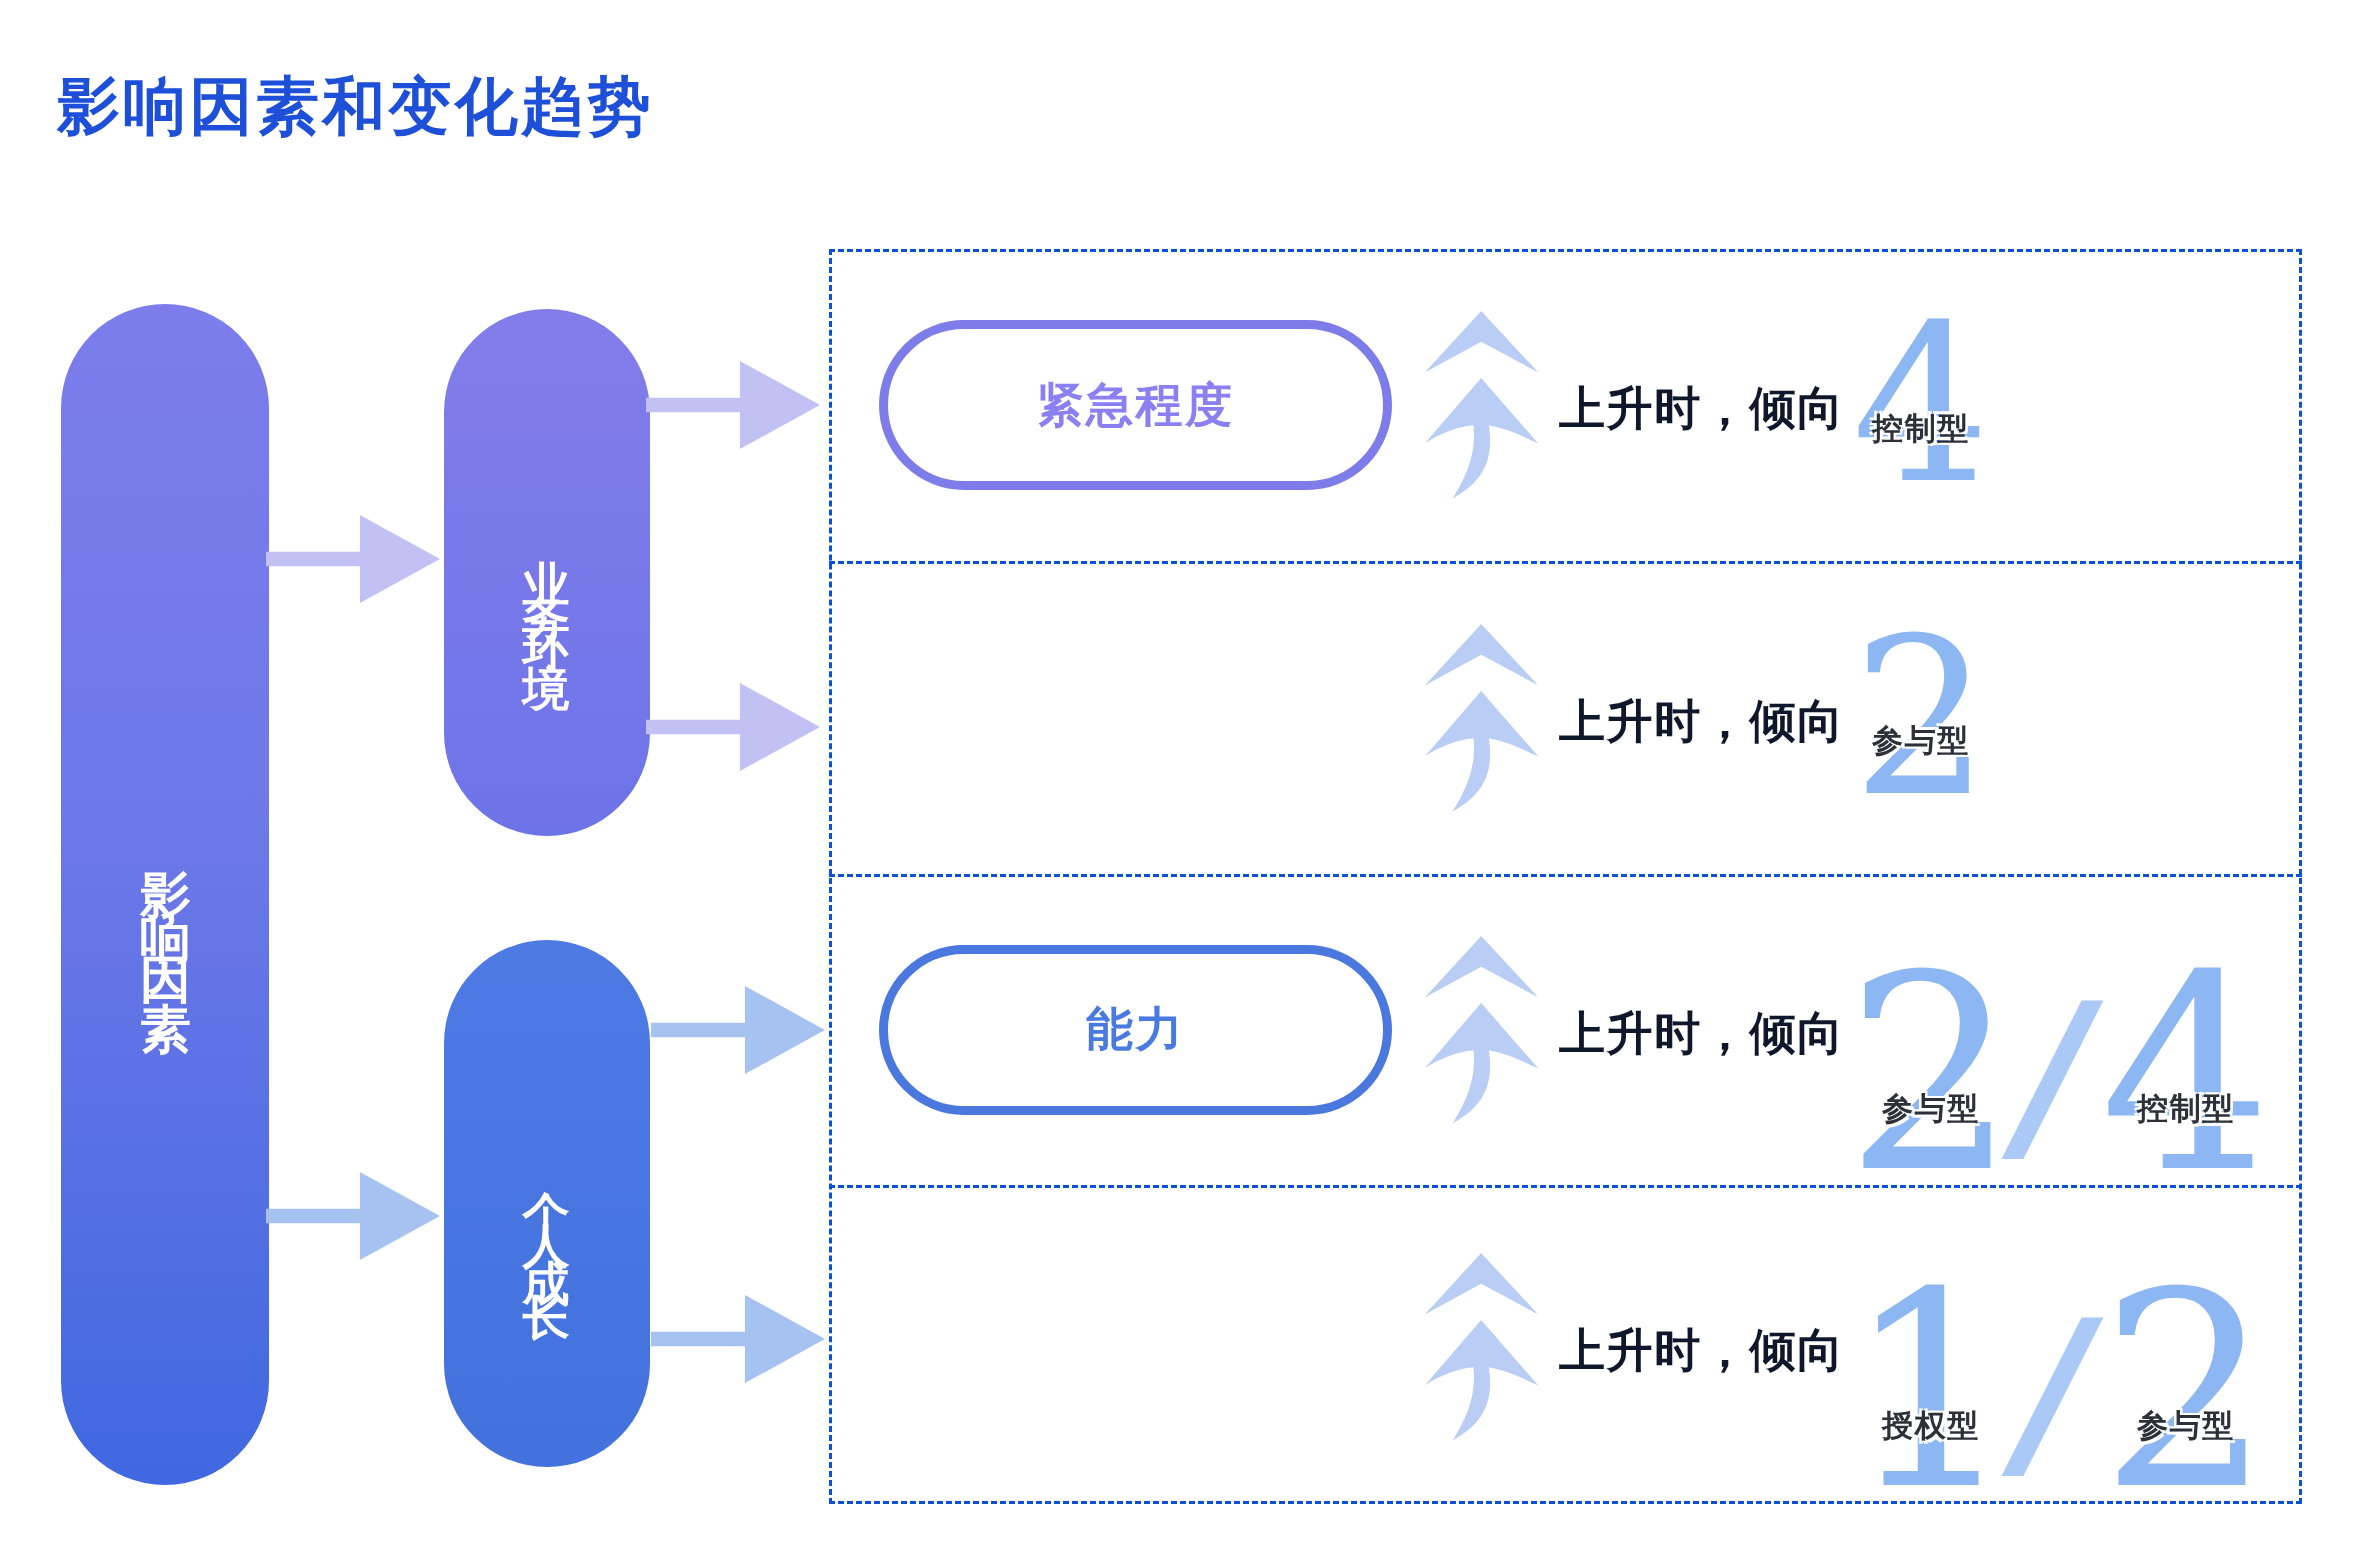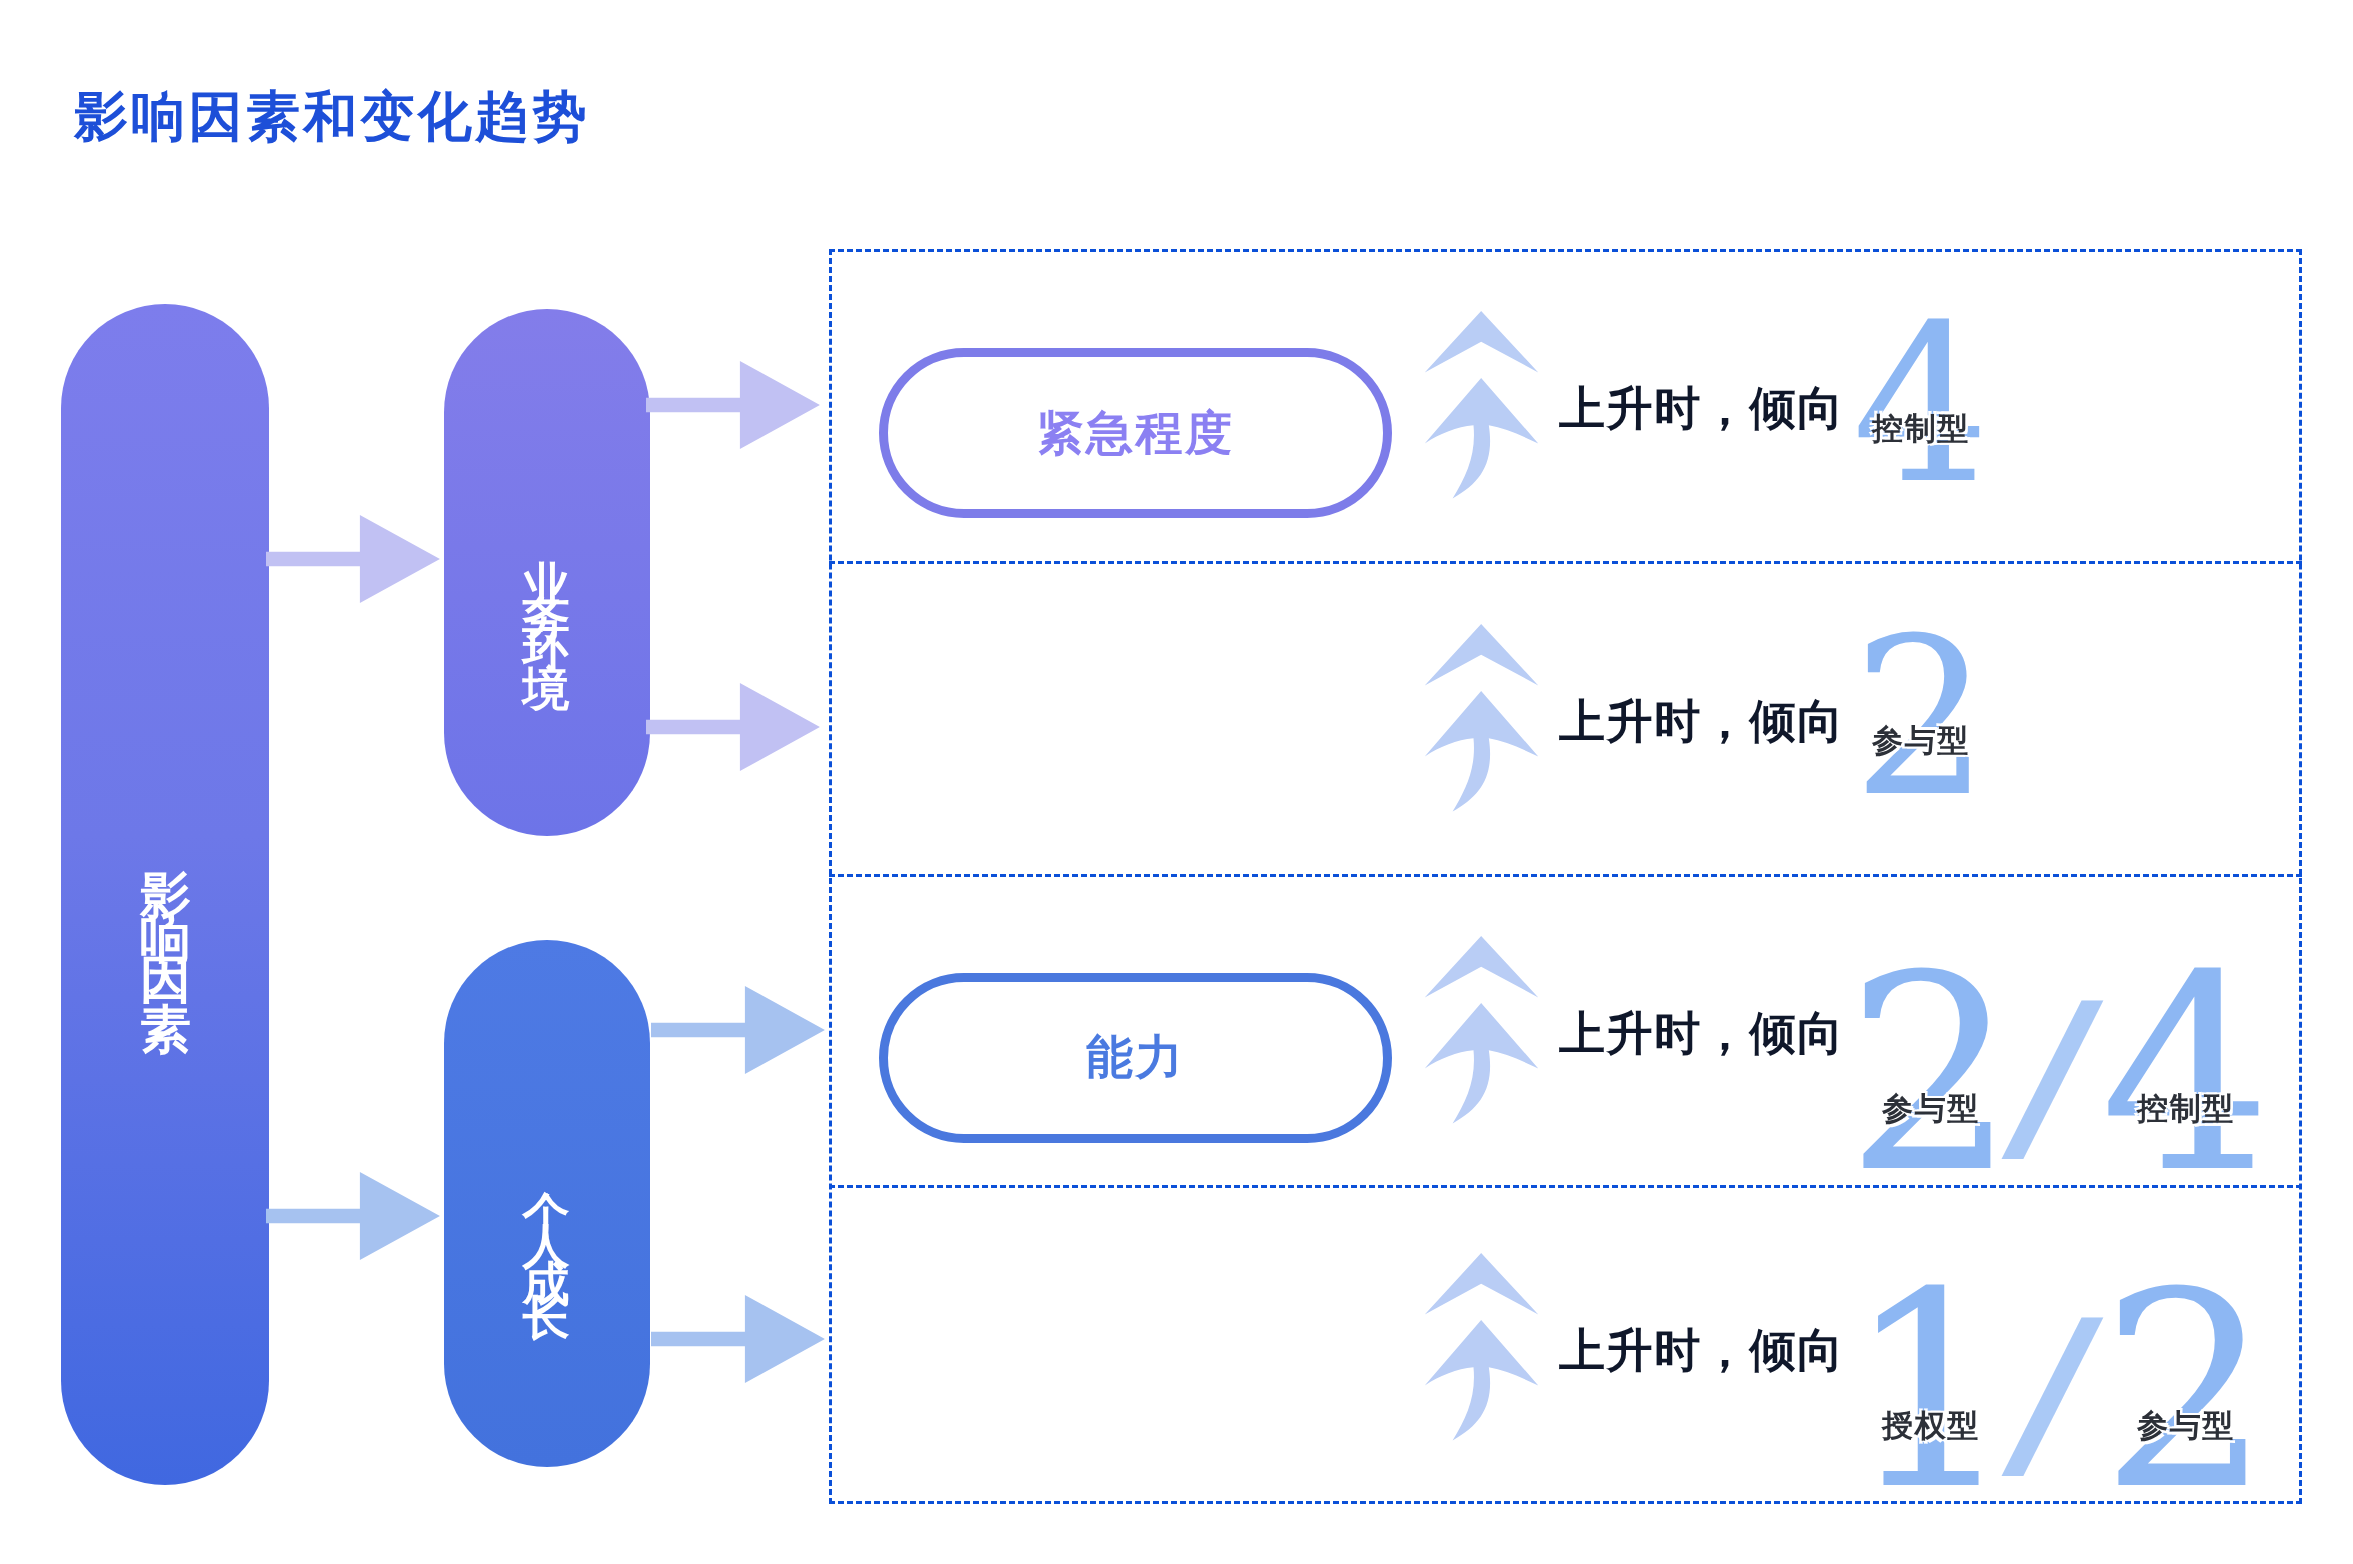--- a/index.html
+++ b/index.html
@@ -1,21 +1,21 @@
 <!DOCTYPE html>
 <html style="font-size:13px"><head>
 <meta charset="utf-8">
 <style>
   html,body{margin:0;padding:0;background:#fff;}
   #canvas{position:relative;width:2354px;height:1564px;background:#ffffff;overflow:hidden;
           font-family:"DejaVu Sans",sans-serif;}
 
   
-  .page-title{position:absolute;left:57px;top:64px;font-size:54px;font-weight:800;
-              color:#1d4fd8;letter-spacing:3.3px;margin:17px;}
+  .page-title{position:absolute;left:57px;top:64px;font-size:63px;font-weight:800;
+              color:#1d4fd8;letter-spacing:3.3px;margin:0;}
 
   
   .pill{position:absolute;display:flex;align-items:center;justify-content:center;}
   .pill-root{left:61px;top:304px;width:208px;height:1181px;border-radius:105px;
              background:linear-gradient(180deg,#7d7dec 0%,#6d78e8 45%,#4068e0 100%);}
   .pill-branch{left:444px;width:206px;height:527px;border-radius:103px;}
   .pill-biz{top:309px;background:linear-gradient(180deg,#837dea,#6d74e8);}
   .pill-growth{top:940px;background:linear-gradient(180deg,#4e7ae4,#4372dd);}
   .vtext{writing-mode:vertical-rl;text-orientation:upright;color:#ffffff;font-weight:700;}
   .vtext-root{font-size:51px;letter-spacing:44px;padding-top:44px;}
@@ -30,21 +30,21 @@
   .trend-box{position:absolute;left:829px;top:249px;width:1473px;height:1255px;
              border:3.3px dashed #0b50d8;box-sizing:border-box;}
   .row-divider{position:absolute;left:829px;width:1473px;height:0;
                border-top:3.3px dashed #0b50d8;}
 
   
   .trend-row{position:absolute;left:829px;width:1476px;}
   .capsule{position:absolute;left:50px;top:50%;transform:translateY(-50%);
            width:495px;height:152px;background:#fff;border-radius:87px;
            border:9.8px solid #7d7ce9;display:flex;align-items:center;justify-content:center;
-           font-size:47px;font-weight:700;letter-spacing:2.5px;margin-top:28px;}
+           font-size:47px;font-weight:700;letter-spacing:2.5px;}
   .r12 .capsule{border-color:#7d7ce9;color:#8b80f2;}
   .r34 .capsule{border-color:#4a78de;color:#4a7ae0;}
 
   .up-arrow{position:absolute;left:582px;top:50%;transform:translateY(-51%);
             width:141px;height:195px;fill:#b9cdf5;}
 
   .condition{position:absolute;left:730px;top:50%;transform:translateY(-44%);
              font-size:46px;font-weight:600;color:#0f172a;letter-spacing:1.6px;white-space:nowrap;}
 
   .num-wrap{position:absolute;transform:translate(-50%,-50%);text-align:center;

